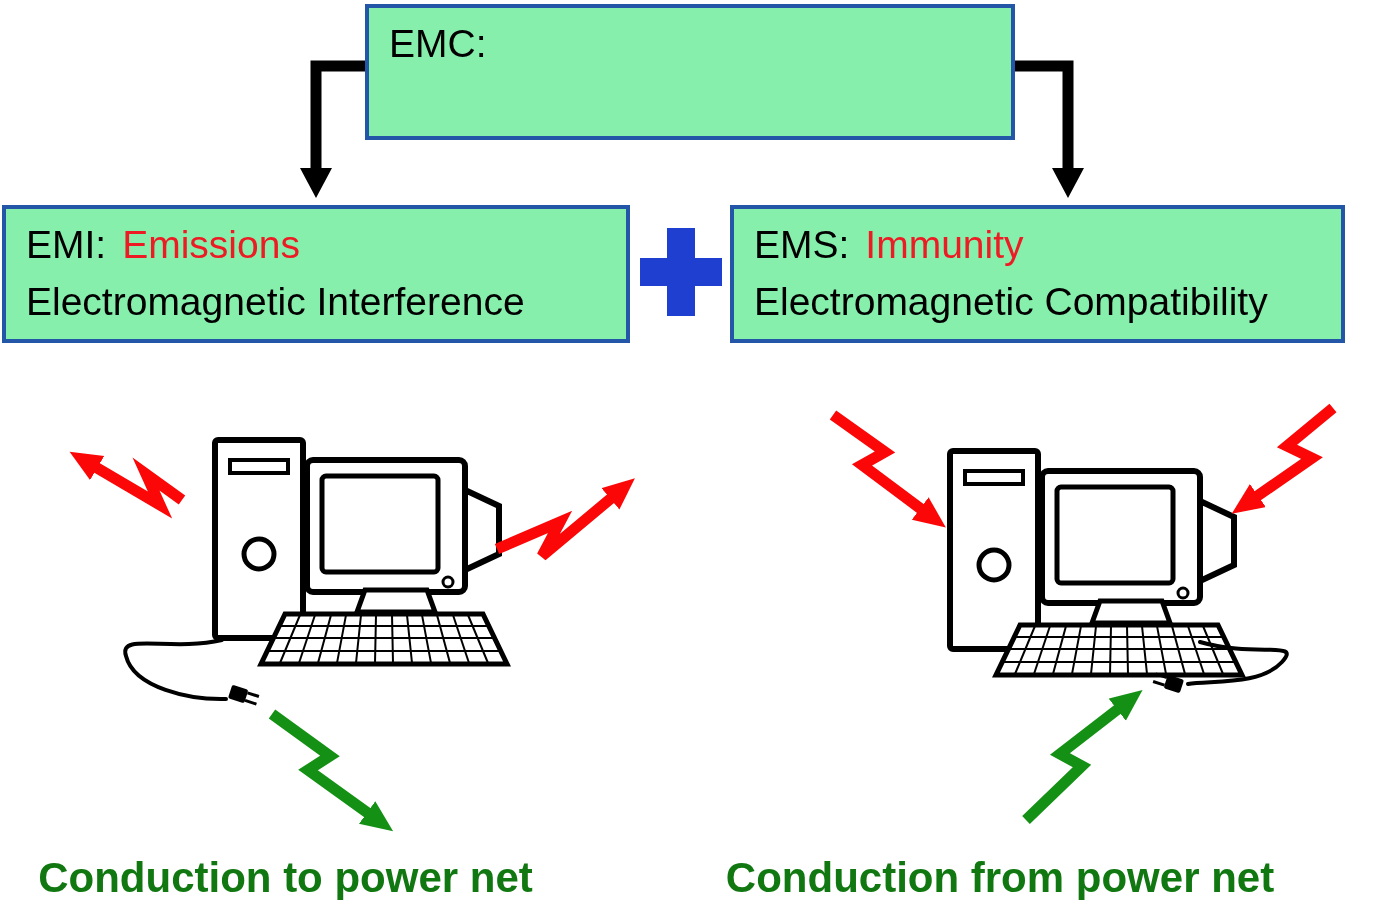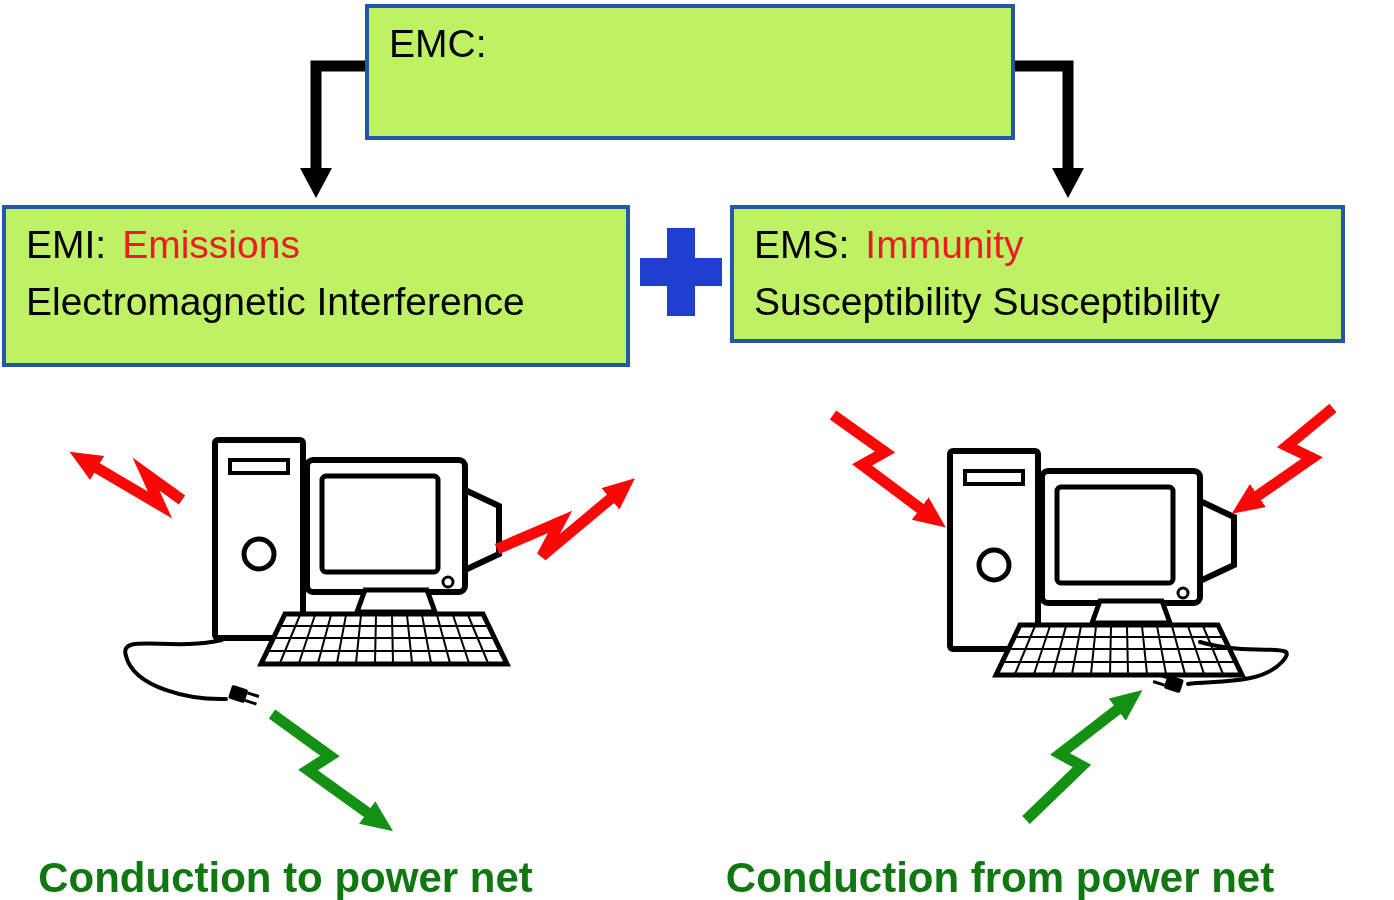--- a/index.html
+++ b/index.html
@@ -11,26 +11,26 @@
     --conduction-green:#117811;
     --arrow-black:#000000;
   }
   html,body{margin:0;padding:0;background:#ffffff;}
   .canvas{
     position:relative;width:1394px;height:900px;background:#ffffff;
     font-family:"Liberation Sans", sans-serif;overflow:hidden;
   }
   .art{position:absolute;left:0;top:0;}
   .box{
-    position:absolute;background:#bef264;border:4px solid var(--box-border);
+    position:absolute;background:#86efac;border:4px solid var(--box-border);
     box-sizing:border-box;color:#000;font-size:39px;line-height:1.45;
     padding:8px 0 12px 20px;
   }
   .emc-box{left:365px;top:4px;width:650px;height:136px;}
-  .emi-box{left:2px;top:205px;width:628px;height:162px;}
+  .emi-box{left:2px;top:205px;width:628px;height:138px;}
   .ems-box{left:730px;top:205px;width:615px;height:138px;}
   .kw{color:var(--emphasis-red);margin-left:16px;}
   .lbl{position:absolute;font-weight:bold;text-align:center;white-space:nowrap;}
   .lbl-red{color:var(--emphasis-red);font-size:41px;}
   .lbl-green{color:var(--conduction-green);font-size:42px;}
   .lbl-rad-left{left:165px;top:372px;width:350px;}
   .lbl-rad-right{left:830px;top:363px;width:400px;}
   .lbl-cond-left{left:18px;top:854px;width:535px;}
   .lbl-cond-right{left:700px;top:854px;width:600px;}
   
@@ -138,19 +138,19 @@
     <div>
       <span>EMI:</span><span class="kw">Emissions</span>
     </div>
     <div>Electromagnetic Interference</div>
   </div>
 
   <div class="box ems-box">
     <div>
       <span>EMS:</span><span class="kw">Immunity</span>
     </div>
-    <div>Susceptibility Susceptibility</div>
+    <div>Electromagnetic Compatibility</div>
   </div>
 
   <div class="lbl lbl-green lbl-cond-left">Conduction to power net</div>
   <div class="lbl lbl-green lbl-cond-right">Conduction from power net</div>
 
 </div>
 
 </body></html>

